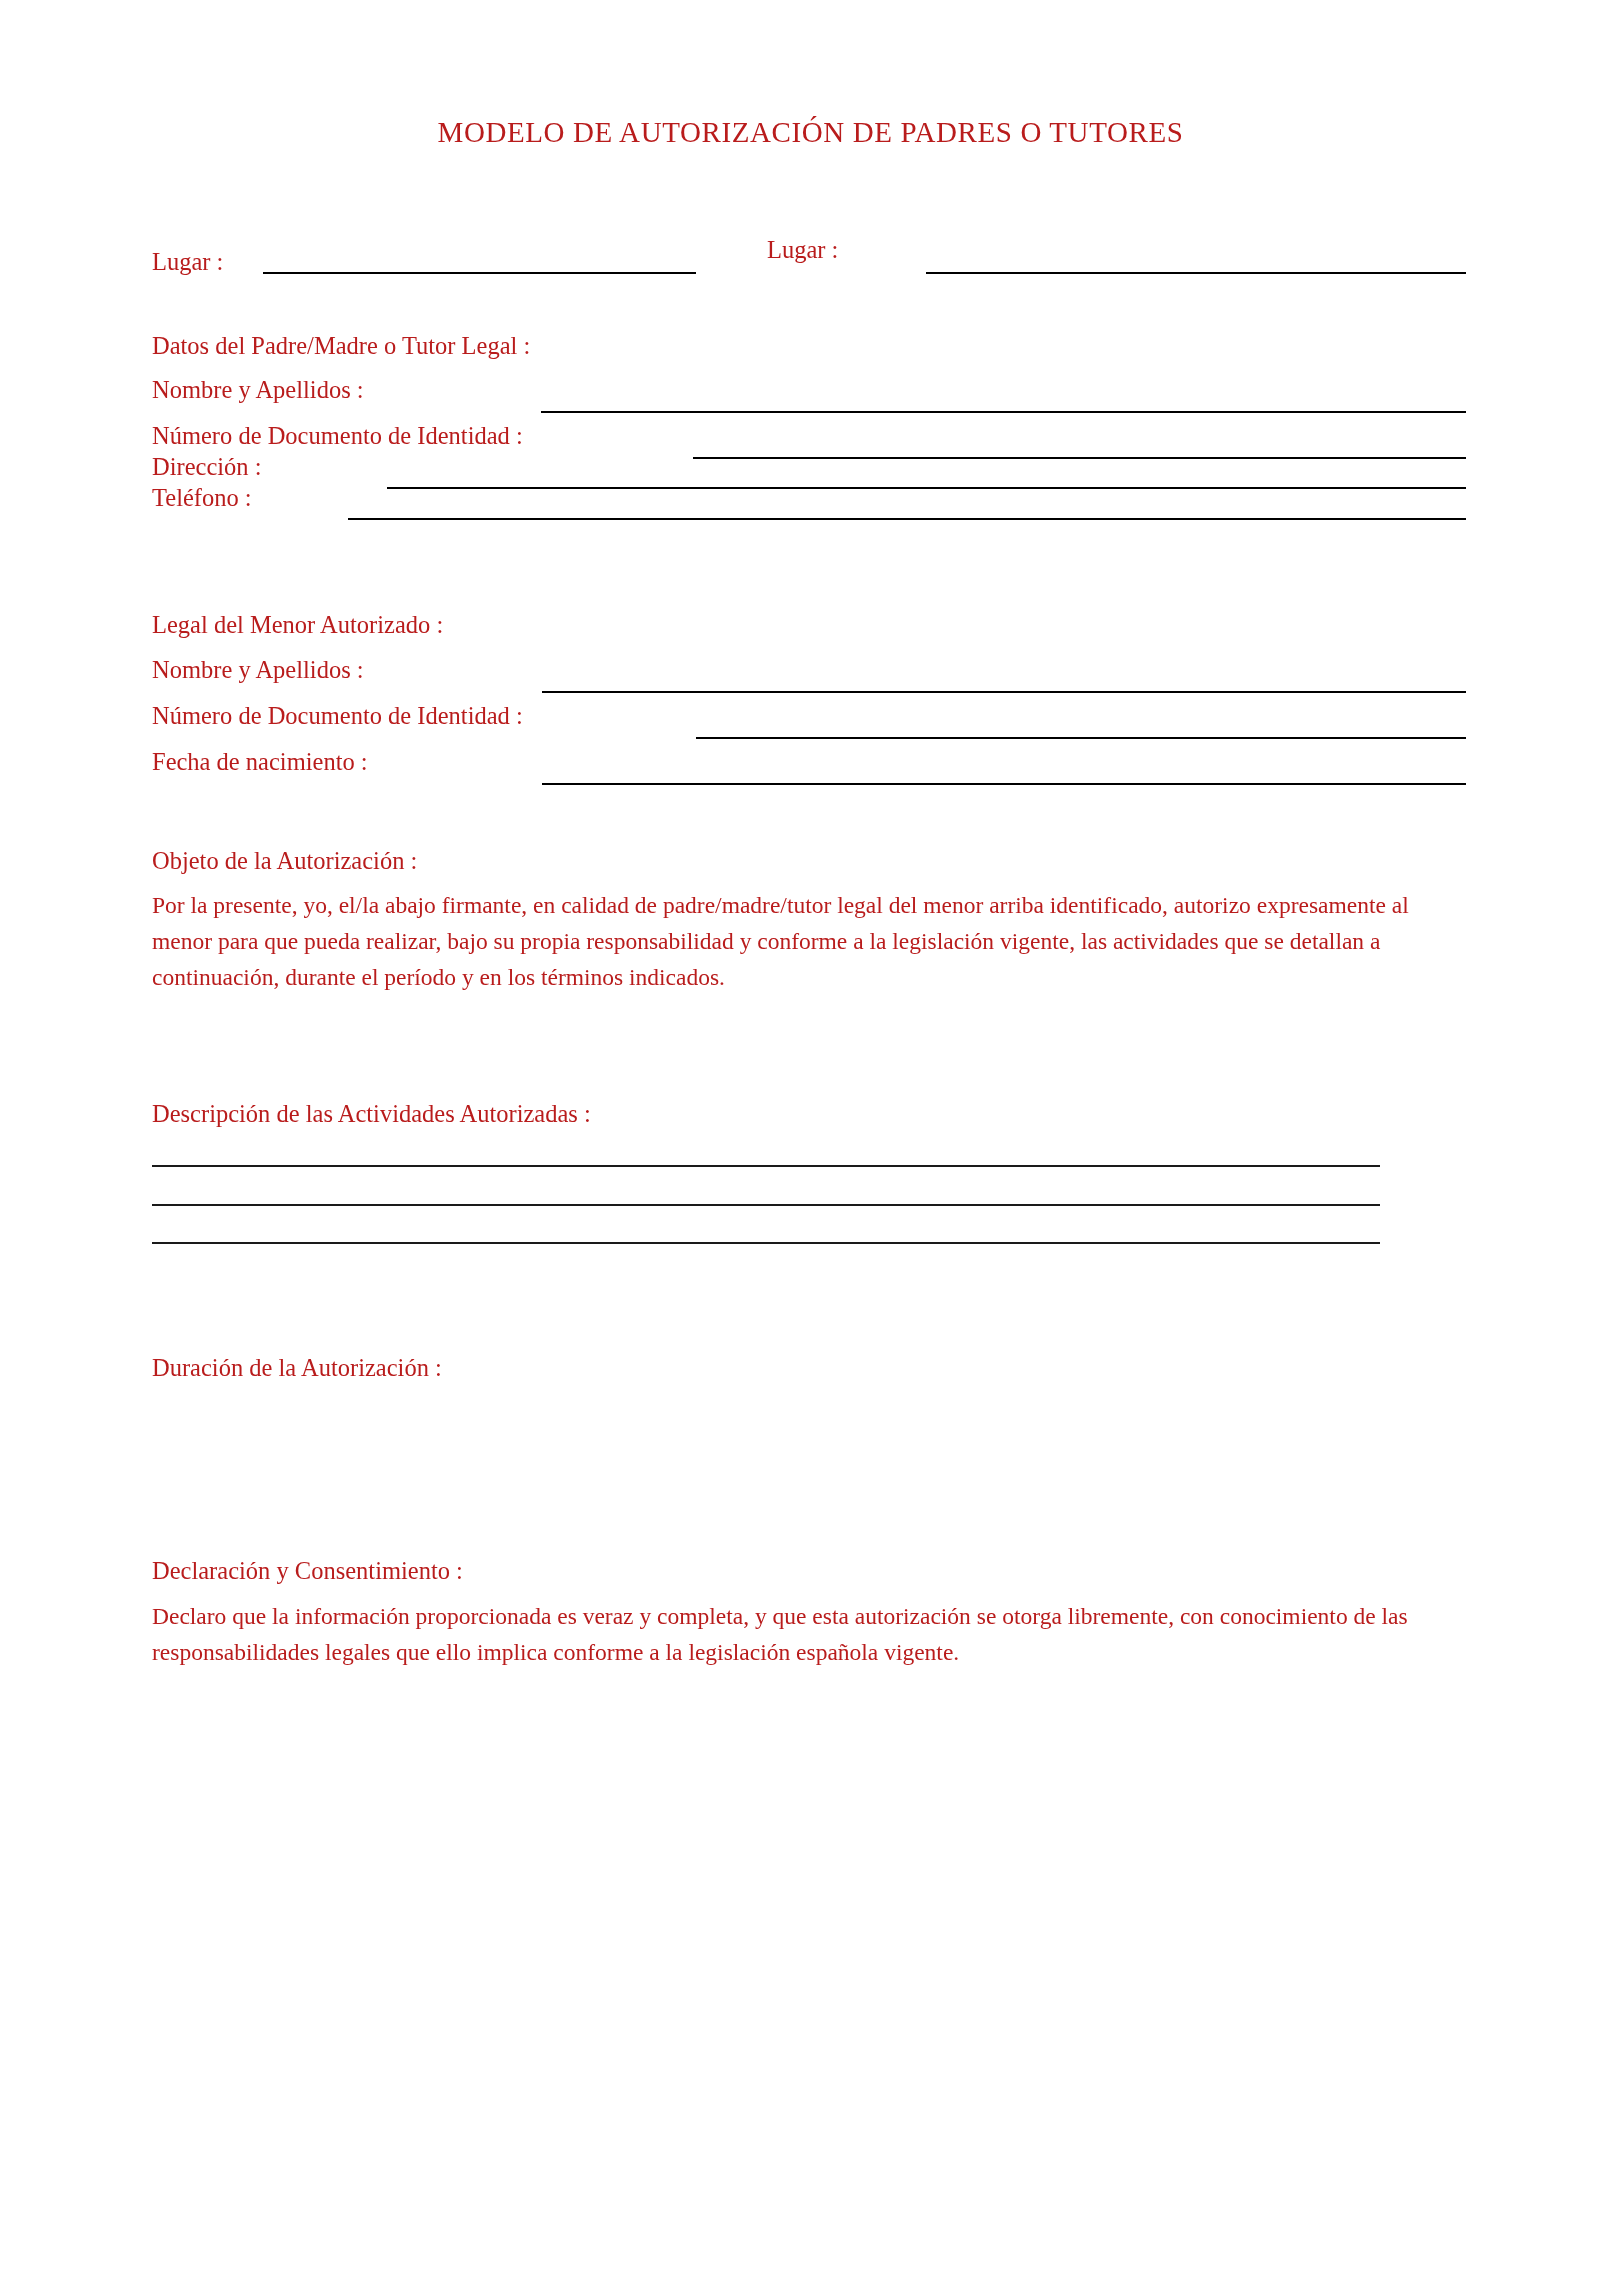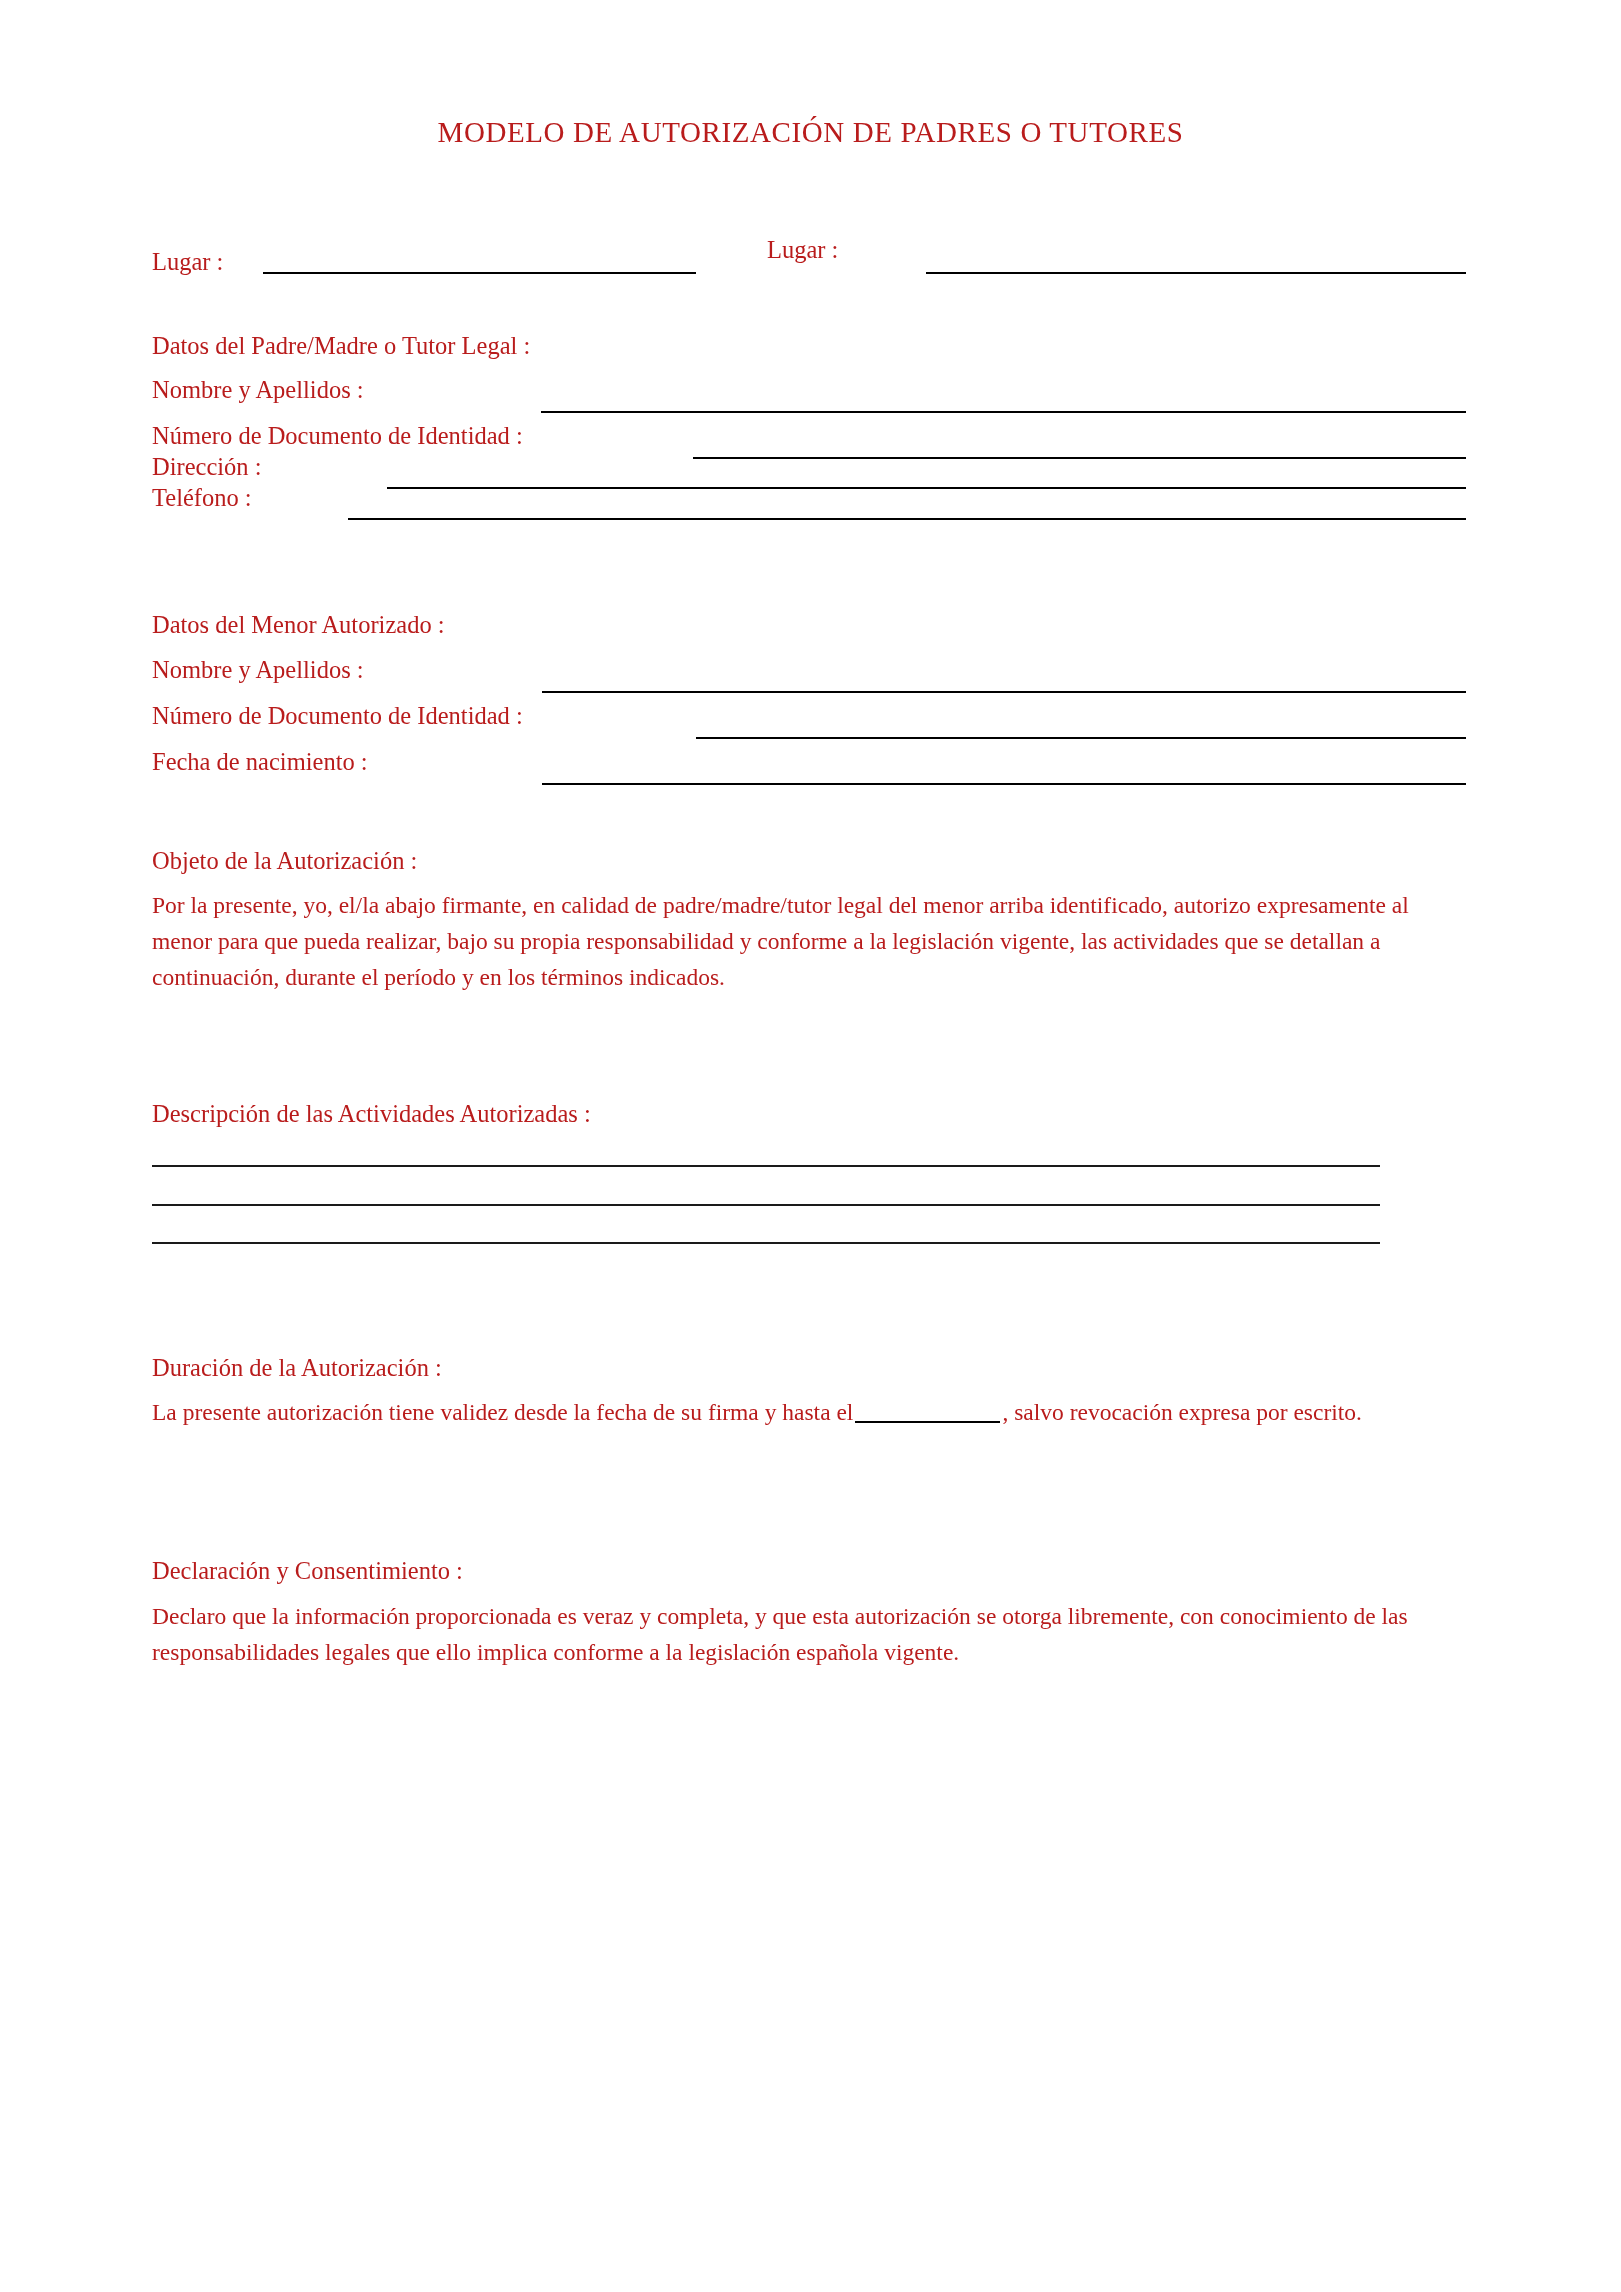--- a/index.html
+++ b/index.html
@@ -103,21 +103,21 @@
 
   <div class="row" style="top:421px;">Número de Documento de Identidad :</div>
   <div class="rule" style="left:693px; top:457px; width:773px;"></div>
 
   <div class="row" style="top:452px;">Dirección :</div>
   <div class="rule" style="left:387px; top:487px; width:1079px;"></div>
 
   <div class="row" style="top:483px;">Teléfono :</div>
   <div class="rule" style="left:348px; top:518px; width:1118px;"></div>
 
-  <div class="section-head" style="top:610px;">Datos del Menor Autorizado :</div>
+  <div class="section-head" style="top:610px;">Legal del Menor Autorizado :</div>
 
   <div class="row" style="top:655px;">Nombre y Apellidos :</div>
   <div class="rule" style="left:542px; top:691px; width:924px;"></div>
 
   <div class="row" style="top:701px;">Número de Documento de Identidad :</div>
   <div class="rule" style="left:696px; top:737px; width:770px;"></div>
 
   <div class="row" style="top:747px;">Fecha de nacimiento :</div>
   <div class="rule" style="left:542px; top:783px; width:924px;"></div>
 
@@ -126,20 +126,19 @@
   <div class="para" style="top:887px;">Por la presente, yo, el/la abajo firmante, en calidad de padre/madre/tutor legal del menor arriba identificado, autorizo expresamente al menor para que pueda realizar, bajo su propia responsabilidad y conforme a la legislación vigente, las actividades que se detallan a continuación, durante el período y en los términos indicados.</div>
 
   <div class="section-head" style="top:1099px;">Descripción de las Actividades Autorizadas :</div>
 
   <div class="u-line" style="top:1165px;"></div>
   <div class="u-line" style="top:1204px;"></div>
   <div class="u-line" style="top:1242px;"></div>
 
   <div class="section-head" style="top:1353px;">Duración de la Autorización :</div>
 
-  <div class="para" style="top:1394px;"><span>La presente autorización tiene validez desde la fecha de su firma y hasta el</span><span class="blank-inline"></span><span>, salvo revocación expresa por escrito.</span></div>
 
   <div class="section-head" style="top:1556px;">Declaración y Consentimiento :</div>
 
   <div class="para" style="top:1598px;">Declaro que la información proporcionada es veraz y completa, y que esta autorización se otorga libremente, con conocimiento de las responsabilidades legales que ello implica conforme a la legislación española vigente.</div>
 
 </div>
 
 
 </body></html>

